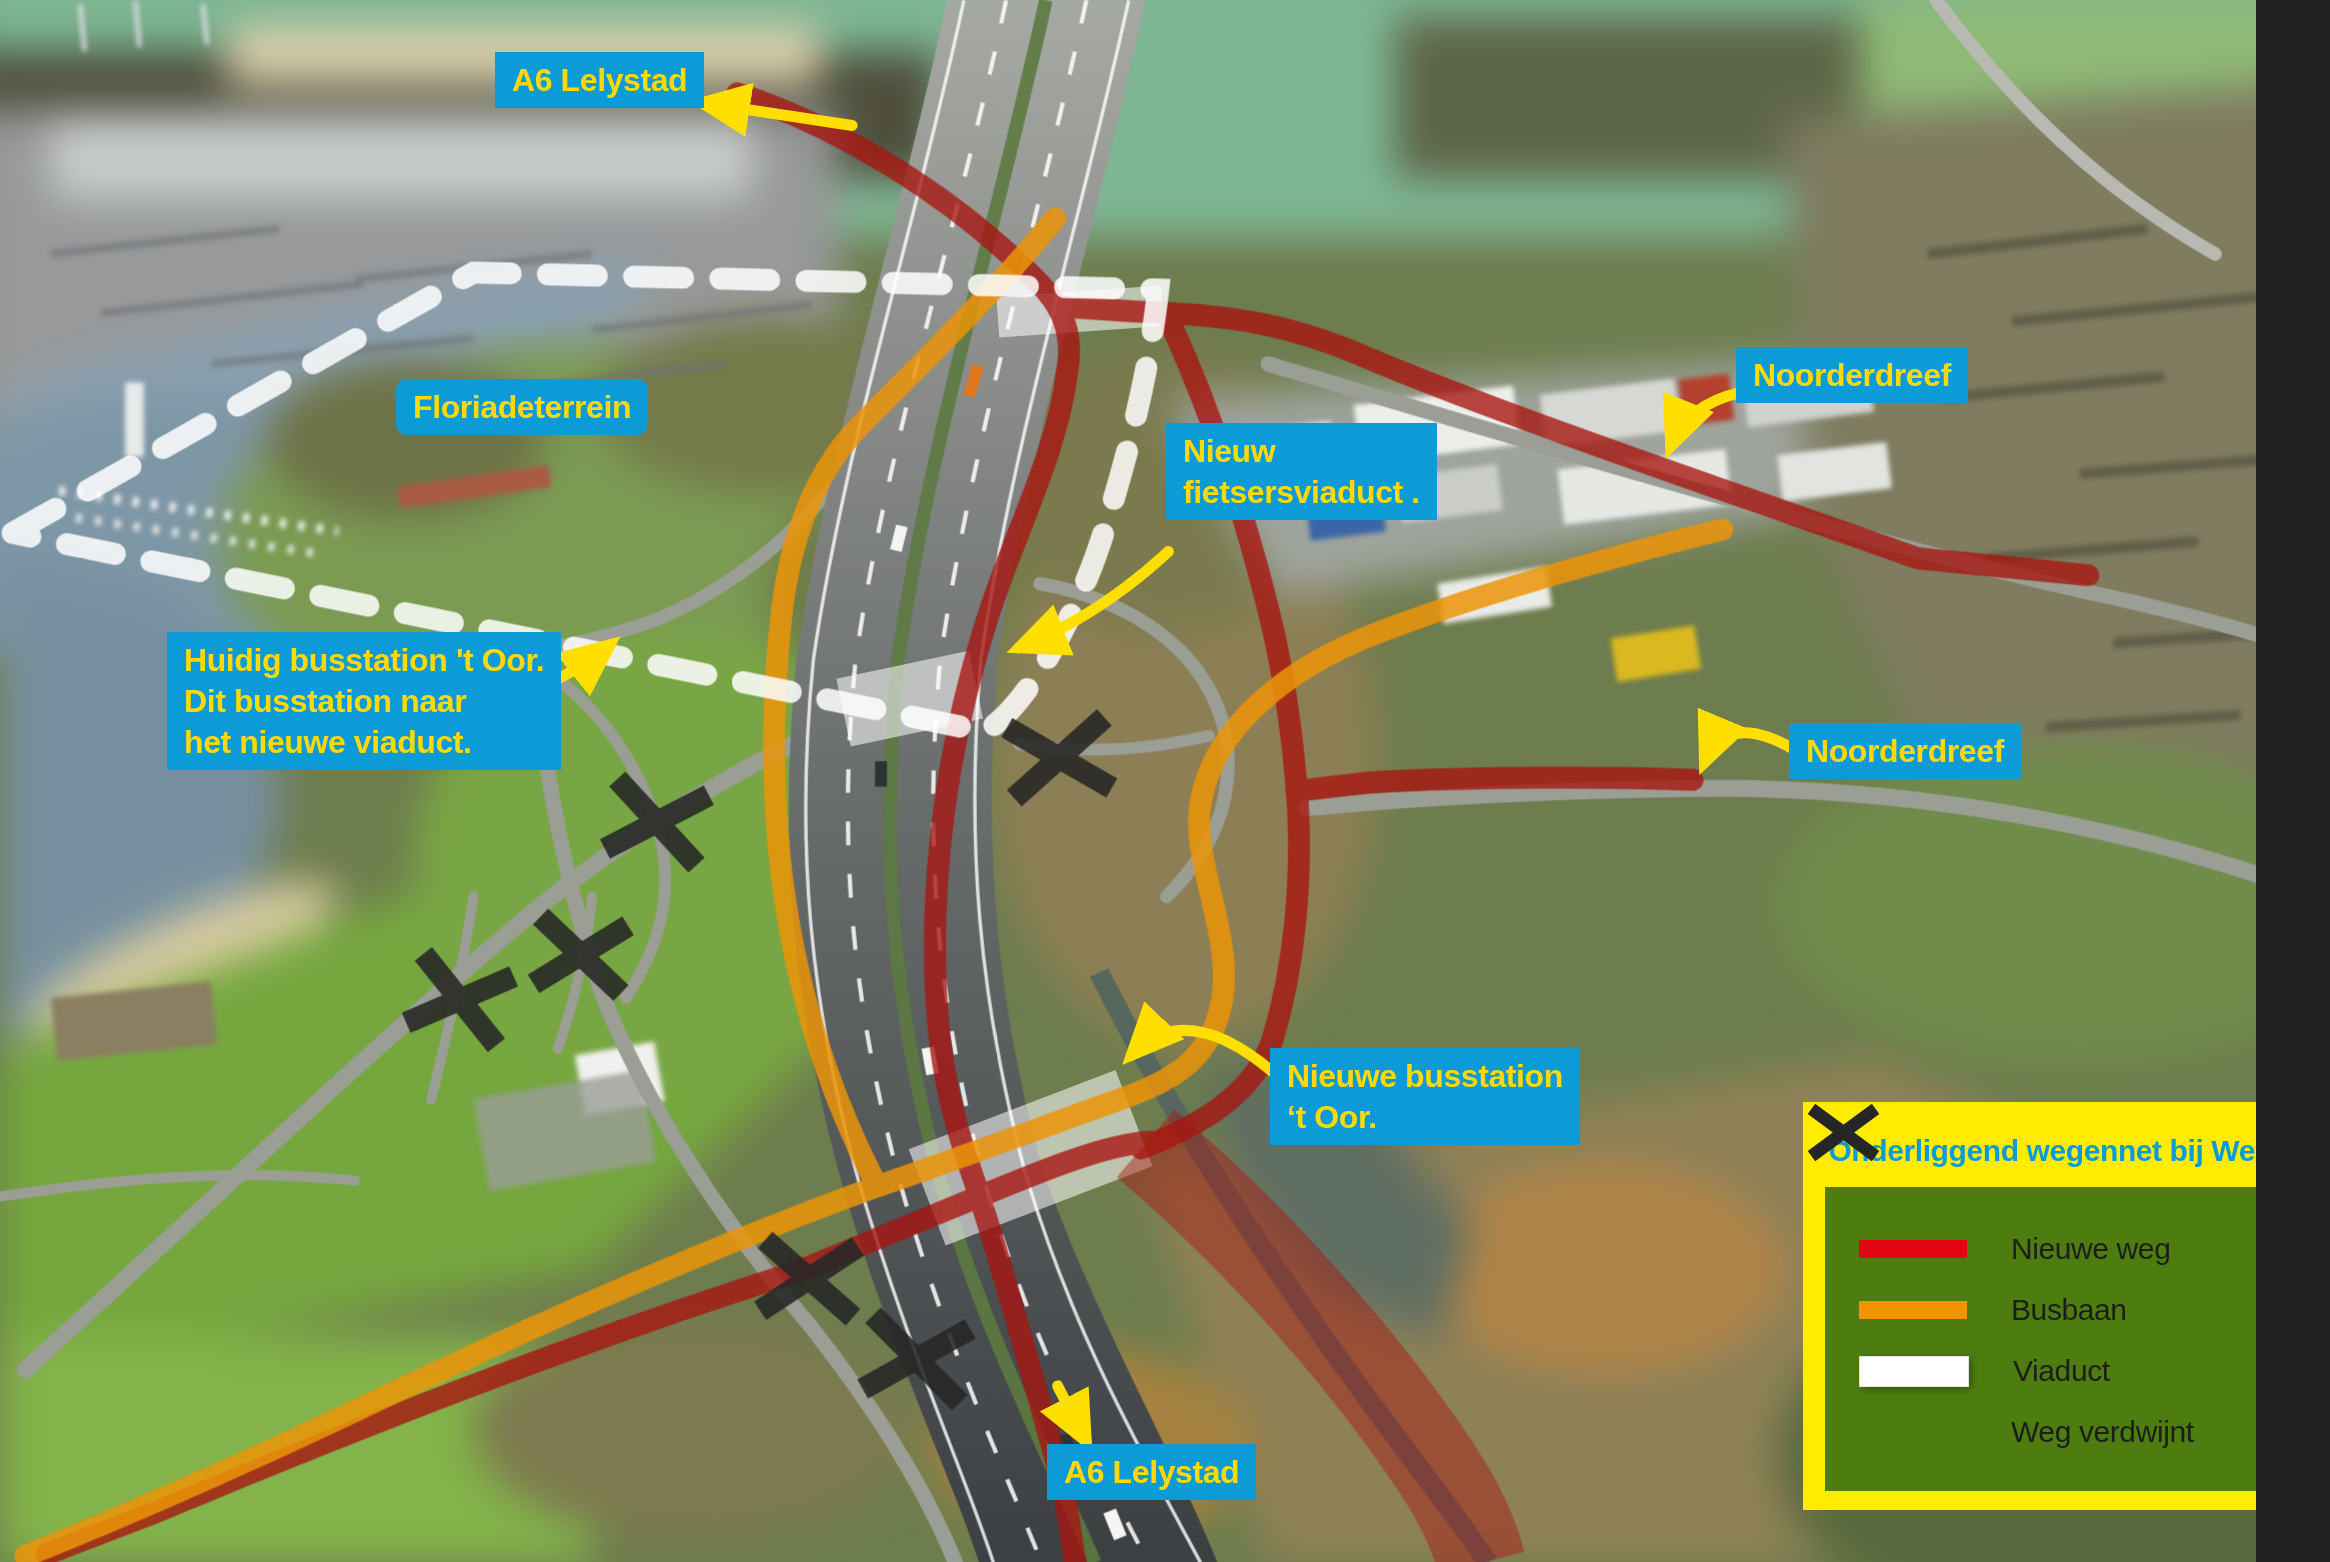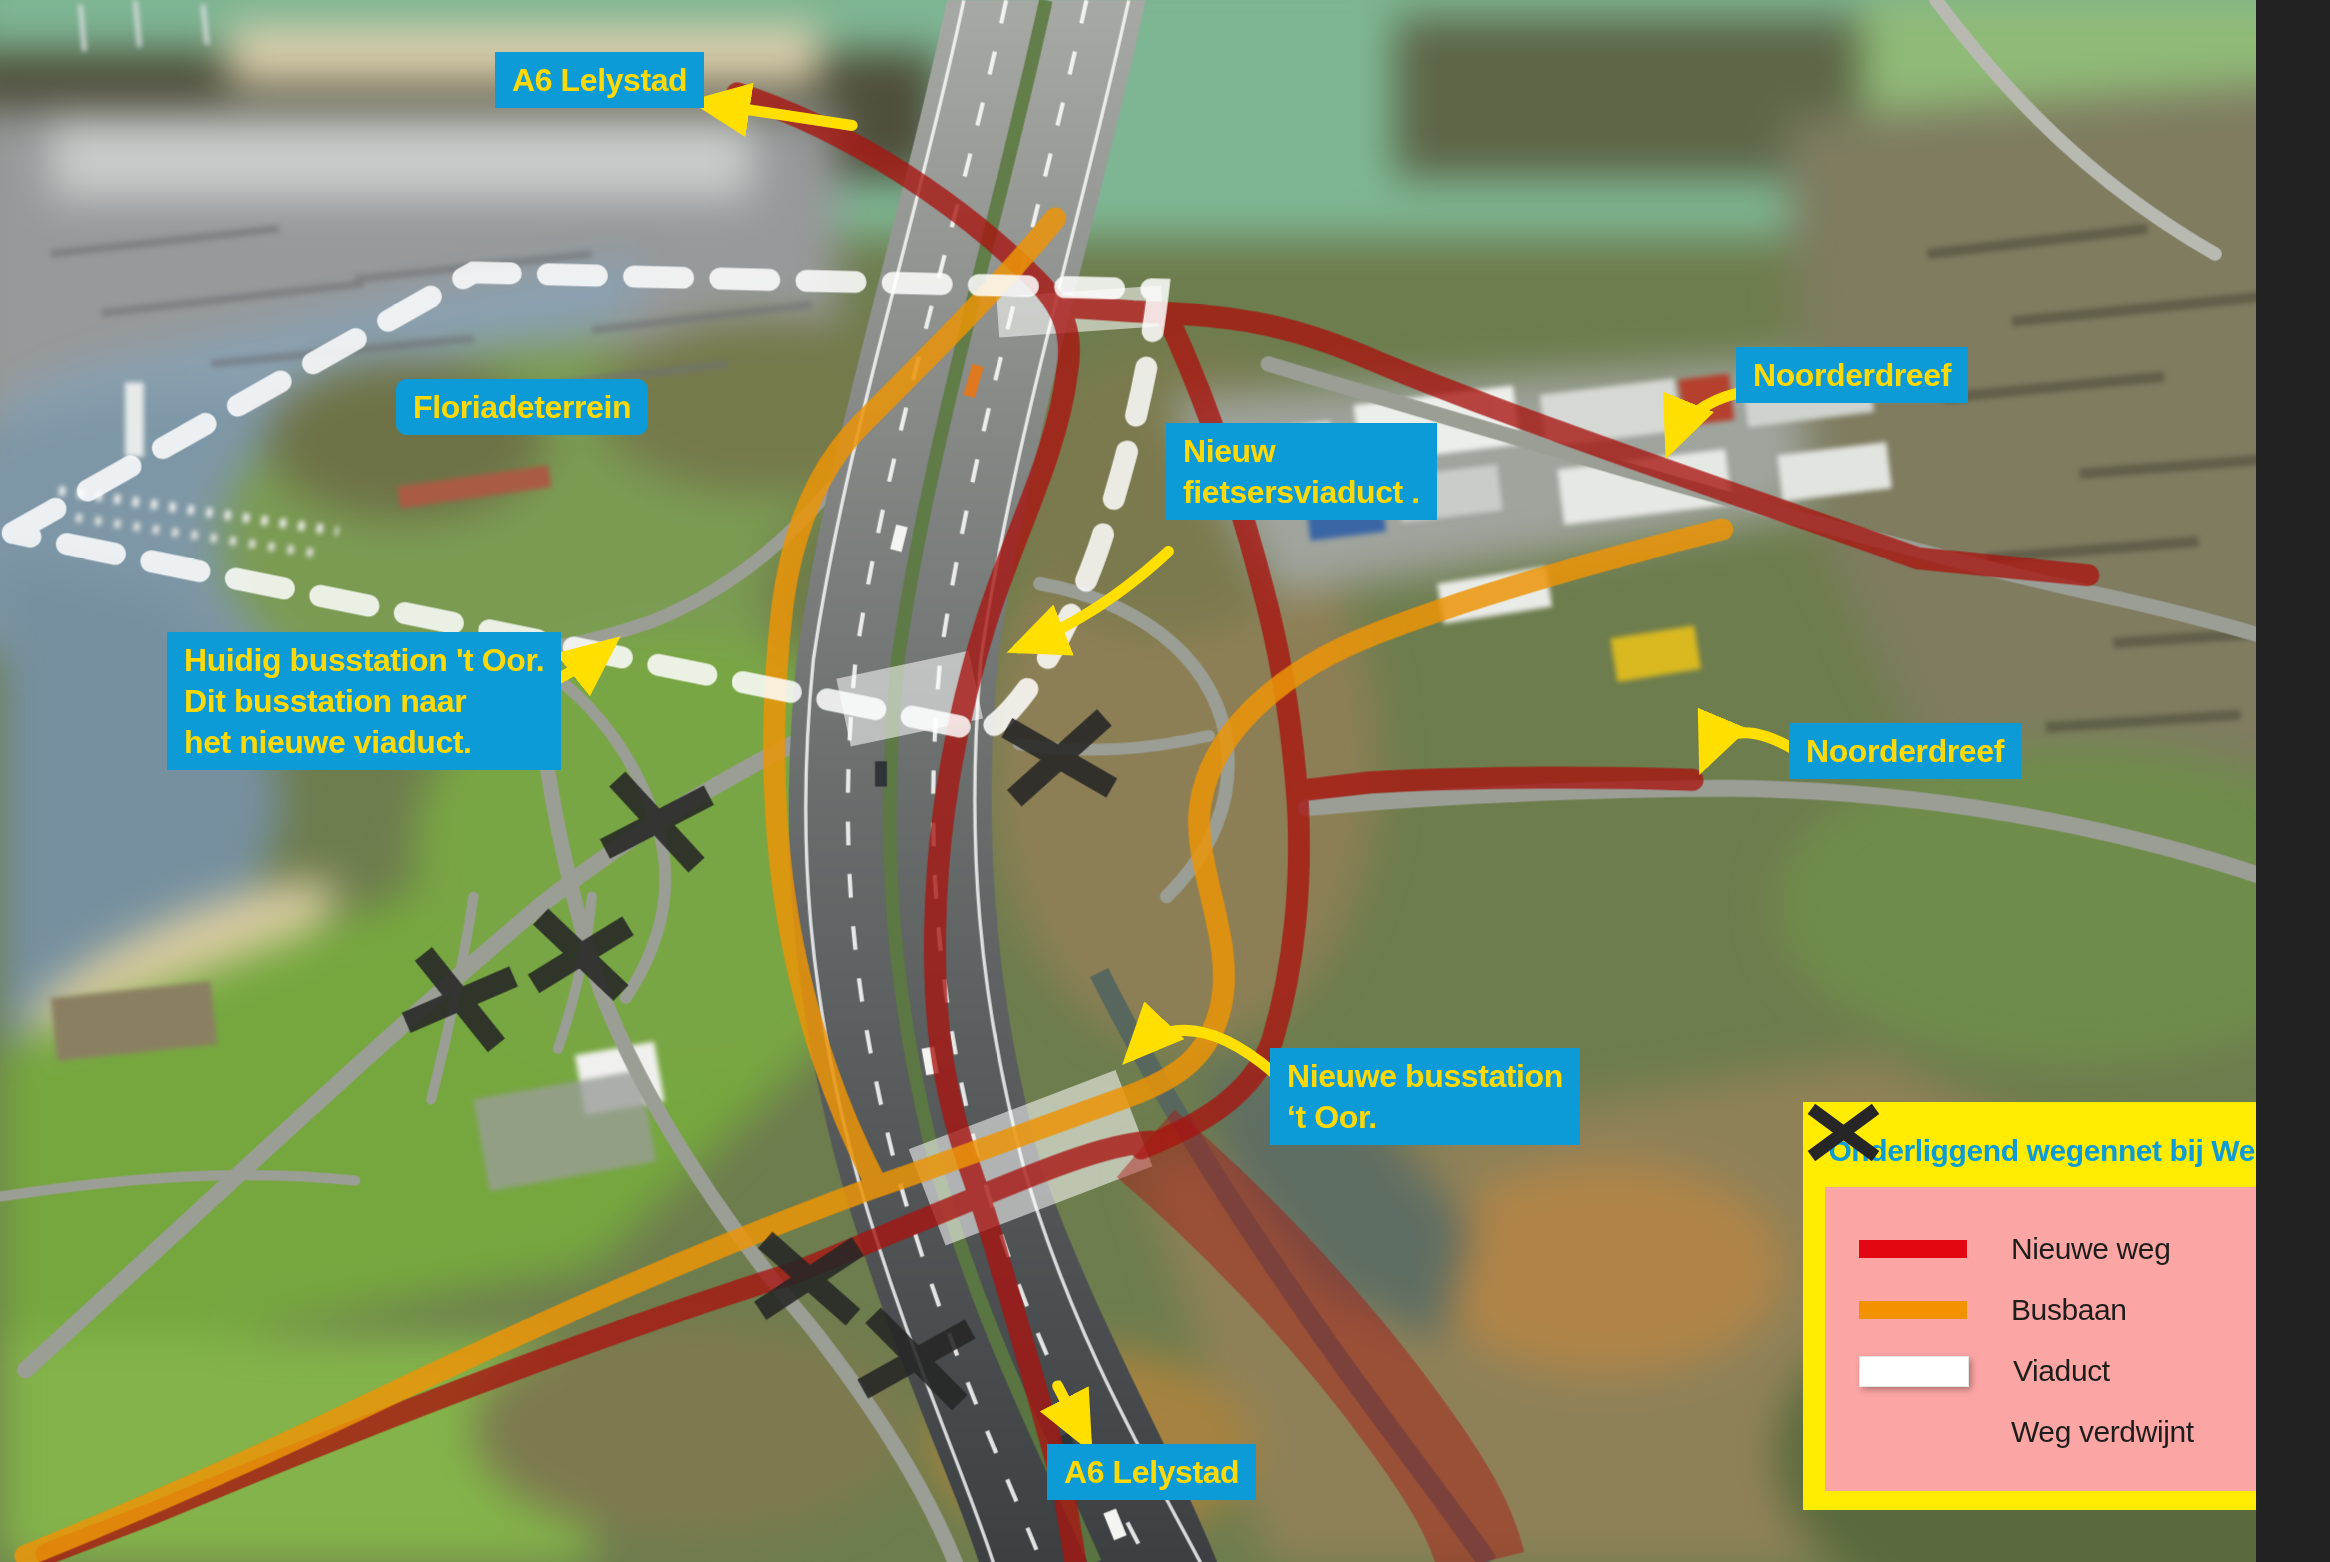--- a/index.html
+++ b/index.html
@@ -16,21 +16,21 @@
   .lbl-fietsersviaduct{left:1166px;top:423px;}
   .lbl-huidig{left:167px;top:632px;}
   .lbl-noorderdreef{left:1789px;top:723px;}
   .lbl-nieuw-busstation{left:1270px;top:1048px;}
   .lbl-a6-amsterdam{left:1047px;top:1444px;}
   
   .legend{position:absolute;left:1803px;top:1102px;width:479px;height:408px;
      background:var(--legend_bg);box-sizing:border-box;padding:20px 22px 22px 22px;}
   .legend-title{color:var(--legend_title);font-size:30px;font-weight:bold;
      letter-spacing:-0.4px;margin:12px 0 18.6px 3.4px;white-space:nowrap;}
-  .legend-body{background:#fca5a5;height:304px;box-sizing:border-box;
+  .legend-body{background:#4d7c0f;height:304px;box-sizing:border-box;
      padding:32px 0 0 34px;}
   .legend-row{display:flex;align-items:center;height:61px;}
   .legend-swatch{width:108px;height:18.6px;margin-right:44px;flex:0 0 108px;}
   .sw-nieuwe-weg{background:var(--new_road);}
   .sw-busbaan{background:var(--bus_lane);}
   .sw-viaduct{background:#ffffff;box-shadow:2.5px 3.4px 6.8px rgba(0,0,0,.35);
      border:0.8px solid #e4e4e4;height:29px;}
   .sw-x{background:none;display:flex;align-items:center;justify-content:flex-start;}
   .legend-label{color:#1d1d1b;font-size:30px;letter-spacing:-0.4px;}
 </style>

